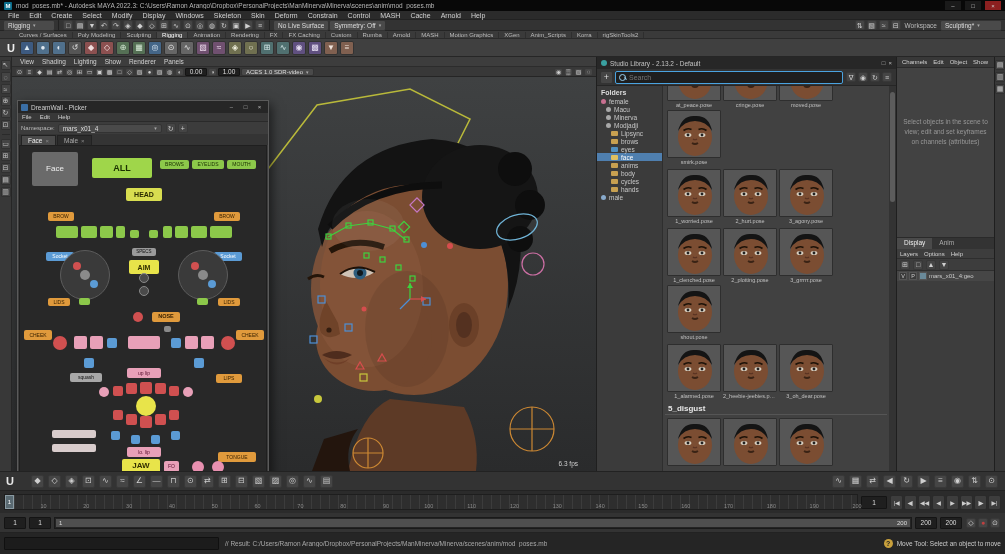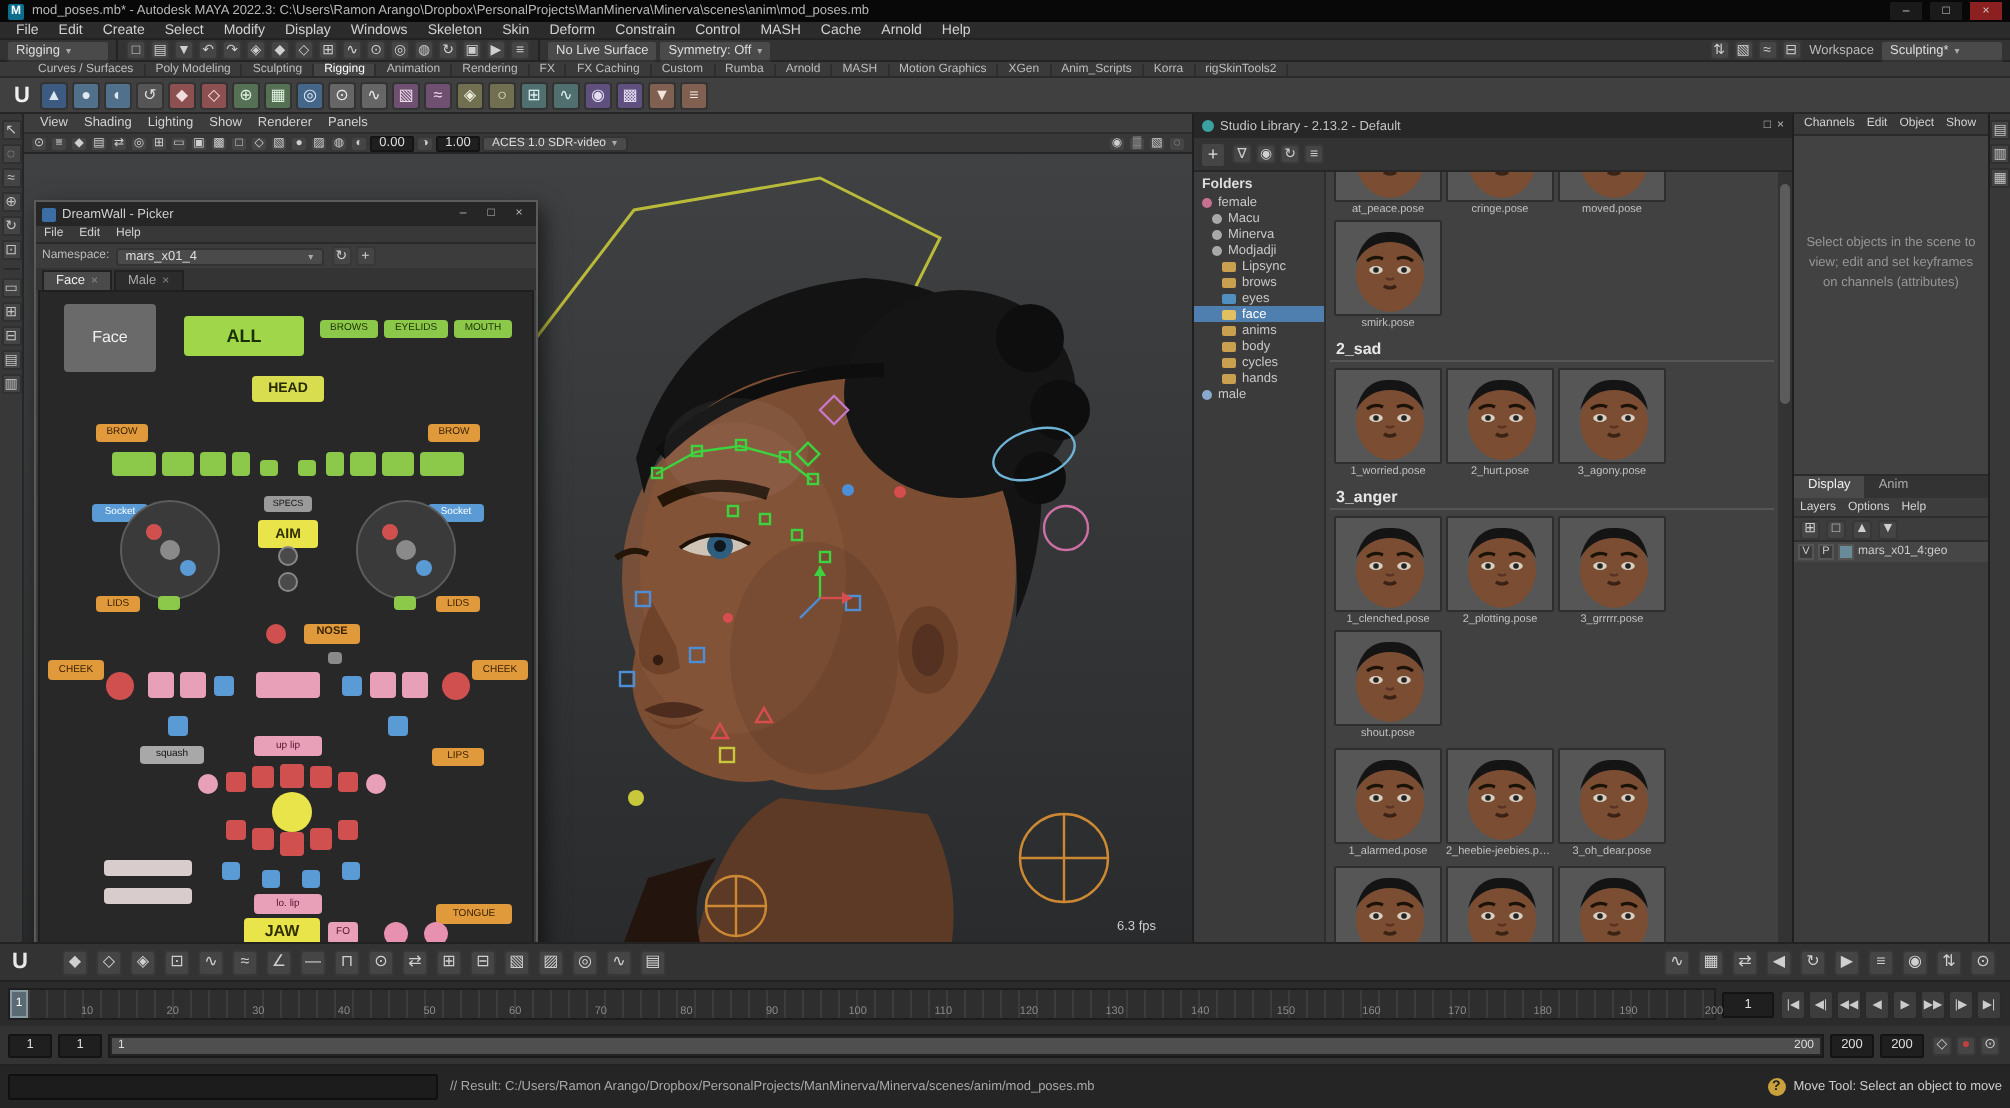--- a/index.html
+++ b/index.html
@@ -507,20 +507,24 @@
 
   <div id="library">
     <div id="lib-title">
       <span class="dot"></span>
       <span class="t">Studio Library - 2.13.2 - Default</span>
       <span class="wc" style="font-size:6px;color:#bbb;">□</span>
       <span class="wc" style="font-size:6px;color:#bbb;">×</span>
     </div>
     <div id="lib-search-row">
       <span id="lib-add">+</span>
+      <span id="lib-search">
+        <span class="mag"></span>
+        <input placeholder="Search" style="">
+      </span>
       <span id="lib-hicons" class="row">
           <span class="icn sm">∇</span>
           <span class="icn sm">◉</span>
           <span class="icn sm">↻</span>
           <span class="icn sm">≡</span>
         </span>
     </div>
     <div id="lib-body">
       <div id="lib-folders">
         <div class="hdr">Folders</div>
@@ -642,21 +646,20 @@
                     <path d="M15.5,19.5 q4,-3 8,-1" stroke="#1d1208" stroke-width="1.6" fill="none"></path>
                     <path d="M30.5,18.5 q4,-2 8,1" stroke="#1d1208" stroke-width="1.6" fill="none"></path>
                     <path d="M24,32 q3,2 6,0" stroke="#3a2315" stroke-width="1.8" fill="none"></path>
                     <path d="M25,28 q2,1.5 4,0" stroke="#5a3322" stroke-width="1.2" fill="none"></path>
                   </svg></div>
                 <div class="cap">smirk.pose</div>
               </div>
             </div>
           </div>
           <div>
-            <div class="sec-hdr">2_sad</div>
             <div class="pose-row">
               <div class="pose">
                 <div class="thumb"><svg viewBox="0 0 54 48" width="54" height="48">
                     <rect width="54" height="48" fill="#565656"></rect>
                     <ellipse cx="27" cy="26" rx="17" ry="19" fill="#7b4d32"></ellipse>
                     <path d="M10,20 Q14,4 27,5 Q41,4 44,20 Q38,10 27,10 Q16,10 10,20 Z" fill="#141414"></path>
                     <ellipse cx="20" cy="24" rx="3.4" ry="2" fill="#d8cfc0"></ellipse>
                     <ellipse cx="34" cy="24" rx="3.4" ry="2" fill="#d8cfc0"></ellipse>
                     <circle cx="20" cy="24" r="1.4" fill="#222"></circle>
                     <circle cx="34" cy="24" r="1.4" fill="#222"></circle>
@@ -691,145 +694,145 @@
                     <ellipse cx="20" cy="24" rx="3.4" ry="2" fill="#d8cfc0"></ellipse>
                     <ellipse cx="34" cy="24" rx="3.4" ry="2" fill="#d8cfc0"></ellipse>
                     <circle cx="20" cy="24" r="1.4" fill="#222"></circle>
                     <circle cx="34" cy="24" r="1.4" fill="#222"></circle>
                     <path d="M15.5,19.5 q4,-3 8,-1" stroke="#1d1208" stroke-width="1.6" fill="none"></path>
                     <path d="M30.5,18.5 q4,-2 8,1" stroke="#1d1208" stroke-width="1.6" fill="none"></path>
                     <path d="M24,32 q3,2 6,0" stroke="#3a2315" stroke-width="1.8" fill="none"></path>
                     <path d="M25,28 q2,1.5 4,0" stroke="#5a3322" stroke-width="1.2" fill="none"></path>
                   </svg></div>
                 <div class="cap">3_agony.pose</div>
-              </div>
-            </div>
-          </div>
-          <div>
-            <div class="sec-hdr">3_anger</div>
-            <div class="pose-row">
-              <div class="pose">
-                <div class="thumb"><svg viewBox="0 0 54 48" width="54" height="48">
-                    <rect width="54" height="48" fill="#565656"></rect>
-                    <ellipse cx="27" cy="26" rx="17" ry="19" fill="#7b4d32"></ellipse>
-                    <path d="M10,20 Q14,4 27,5 Q41,4 44,20 Q38,10 27,10 Q16,10 10,20 Z" fill="#141414"></path>
-                    <ellipse cx="20" cy="24" rx="3.4" ry="2" fill="#d8cfc0"></ellipse>
-                    <ellipse cx="34" cy="24" rx="3.4" ry="2" fill="#d8cfc0"></ellipse>
-                    <circle cx="20" cy="24" r="1.4" fill="#222"></circle>
-                    <circle cx="34" cy="24" r="1.4" fill="#222"></circle>
-                    <path d="M15.5,19.5 q4,-3 8,-1" stroke="#1d1208" stroke-width="1.6" fill="none"></path>
-                    <path d="M30.5,18.5 q4,-2 8,1" stroke="#1d1208" stroke-width="1.6" fill="none"></path>
-                    <path d="M24,32 q3,2 6,0" stroke="#3a2315" stroke-width="1.8" fill="none"></path>
-                    <path d="M25,28 q2,1.5 4,0" stroke="#5a3322" stroke-width="1.2" fill="none"></path>
-                  </svg></div>
-                <div class="cap">1_clenched.pose</div>
-              </div>
-              <div class="pose">
-                <div class="thumb"><svg viewBox="0 0 54 48" width="54" height="48">
-                    <rect width="54" height="48" fill="#565656"></rect>
-                    <ellipse cx="27" cy="26" rx="17" ry="19" fill="#7b4d32"></ellipse>
-                    <path d="M10,20 Q14,4 27,5 Q41,4 44,20 Q38,10 27,10 Q16,10 10,20 Z" fill="#141414"></path>
-                    <ellipse cx="20" cy="24" rx="3.4" ry="2" fill="#d8cfc0"></ellipse>
-                    <ellipse cx="34" cy="24" rx="3.4" ry="2" fill="#d8cfc0"></ellipse>
-                    <circle cx="20" cy="24" r="1.4" fill="#222"></circle>
-                    <circle cx="34" cy="24" r="1.4" fill="#222"></circle>
-                    <path d="M15.5,19.5 q4,-3 8,-1" stroke="#1d1208" stroke-width="1.6" fill="none"></path>
-                    <path d="M30.5,18.5 q4,-2 8,1" stroke="#1d1208" stroke-width="1.6" fill="none"></path>
-                    <path d="M24,32 q3,2 6,0" stroke="#3a2315" stroke-width="1.8" fill="none"></path>
-                    <path d="M25,28 q2,1.5 4,0" stroke="#5a3322" stroke-width="1.2" fill="none"></path>
-                  </svg></div>
-                <div class="cap">2_plotting.pose</div>
-              </div>
-              <div class="pose">
-                <div class="thumb"><svg viewBox="0 0 54 48" width="54" height="48">
-                    <rect width="54" height="48" fill="#565656"></rect>
-                    <ellipse cx="27" cy="26" rx="17" ry="19" fill="#7b4d32"></ellipse>
-                    <path d="M10,20 Q14,4 27,5 Q41,4 44,20 Q38,10 27,10 Q16,10 10,20 Z" fill="#141414"></path>
-                    <ellipse cx="20" cy="24" rx="3.4" ry="2" fill="#d8cfc0"></ellipse>
-                    <ellipse cx="34" cy="24" rx="3.4" ry="2" fill="#d8cfc0"></ellipse>
-                    <circle cx="20" cy="24" r="1.4" fill="#222"></circle>
-                    <circle cx="34" cy="24" r="1.4" fill="#222"></circle>
-                    <path d="M15.5,19.5 q4,-3 8,-1" stroke="#1d1208" stroke-width="1.6" fill="none"></path>
-                    <path d="M30.5,18.5 q4,-2 8,1" stroke="#1d1208" stroke-width="1.6" fill="none"></path>
-                    <path d="M24,32 q3,2 6,0" stroke="#3a2315" stroke-width="1.8" fill="none"></path>
-                    <path d="M25,28 q2,1.5 4,0" stroke="#5a3322" stroke-width="1.2" fill="none"></path>
-                  </svg></div>
-                <div class="cap">3_grrrrr.pose</div>
-              </div>
-              <div class="pose">
-                <div class="thumb"><svg viewBox="0 0 54 48" width="54" height="48">
-                    <rect width="54" height="48" fill="#565656"></rect>
-                    <ellipse cx="27" cy="26" rx="17" ry="19" fill="#7b4d32"></ellipse>
-                    <path d="M10,20 Q14,4 27,5 Q41,4 44,20 Q38,10 27,10 Q16,10 10,20 Z" fill="#141414"></path>
-                    <ellipse cx="20" cy="24" rx="3.4" ry="2" fill="#d8cfc0"></ellipse>
-                    <ellipse cx="34" cy="24" rx="3.4" ry="2" fill="#d8cfc0"></ellipse>
-                    <circle cx="20" cy="24" r="1.4" fill="#222"></circle>
-                    <circle cx="34" cy="24" r="1.4" fill="#222"></circle>
-                    <path d="M15.5,19.5 q4,-3 8,-1" stroke="#1d1208" stroke-width="1.6" fill="none"></path>
-                    <path d="M30.5,18.5 q4,-2 8,1" stroke="#1d1208" stroke-width="1.6" fill="none"></path>
-                    <path d="M24,32 q3,2 6,0" stroke="#3a2315" stroke-width="1.8" fill="none"></path>
-                    <path d="M25,28 q2,1.5 4,0" stroke="#5a3322" stroke-width="1.2" fill="none"></path>
-                  </svg></div>
-                <div class="cap">shout.pose</div>
               </div>
             </div>
           </div>
           <div>
             <div class="pose-row">
               <div class="pose">
                 <div class="thumb"><svg viewBox="0 0 54 48" width="54" height="48">
                     <rect width="54" height="48" fill="#565656"></rect>
                     <ellipse cx="27" cy="26" rx="17" ry="19" fill="#7b4d32"></ellipse>
                     <path d="M10,20 Q14,4 27,5 Q41,4 44,20 Q38,10 27,10 Q16,10 10,20 Z" fill="#141414"></path>
                     <ellipse cx="20" cy="24" rx="3.4" ry="2" fill="#d8cfc0"></ellipse>
                     <ellipse cx="34" cy="24" rx="3.4" ry="2" fill="#d8cfc0"></ellipse>
                     <circle cx="20" cy="24" r="1.4" fill="#222"></circle>
                     <circle cx="34" cy="24" r="1.4" fill="#222"></circle>
                     <path d="M15.5,19.5 q4,-3 8,-1" stroke="#1d1208" stroke-width="1.6" fill="none"></path>
                     <path d="M30.5,18.5 q4,-2 8,1" stroke="#1d1208" stroke-width="1.6" fill="none"></path>
                     <path d="M24,32 q3,2 6,0" stroke="#3a2315" stroke-width="1.8" fill="none"></path>
                     <path d="M25,28 q2,1.5 4,0" stroke="#5a3322" stroke-width="1.2" fill="none"></path>
                   </svg></div>
-                <div class="cap">1_alarmed.pose</div>
-              </div>
-              <div class="pose">
-                <div class="thumb"><svg viewBox="0 0 54 48" width="54" height="48">
-                    <rect width="54" height="48" fill="#565656"></rect>
-                    <ellipse cx="27" cy="26" rx="17" ry="19" fill="#7b4d32"></ellipse>
-                    <path d="M10,20 Q14,4 27,5 Q41,4 44,20 Q38,10 27,10 Q16,10 10,20 Z" fill="#141414"></path>
-                    <ellipse cx="20" cy="24" rx="3.4" ry="2" fill="#d8cfc0"></ellipse>
-                    <ellipse cx="34" cy="24" rx="3.4" ry="2" fill="#d8cfc0"></ellipse>
-                    <circle cx="20" cy="24" r="1.4" fill="#222"></circle>
-                    <circle cx="34" cy="24" r="1.4" fill="#222"></circle>
-                    <path d="M15.5,19.5 q4,-3 8,-1" stroke="#1d1208" stroke-width="1.6" fill="none"></path>
-                    <path d="M30.5,18.5 q4,-2 8,1" stroke="#1d1208" stroke-width="1.6" fill="none"></path>
-                    <path d="M24,32 q3,2 6,0" stroke="#3a2315" stroke-width="1.8" fill="none"></path>
-                    <path d="M25,28 q2,1.5 4,0" stroke="#5a3322" stroke-width="1.2" fill="none"></path>
-                  </svg></div>
-                <div class="cap">2_heebie-jeebies.pose</div>
-              </div>
-              <div class="pose">
-                <div class="thumb"><svg viewBox="0 0 54 48" width="54" height="48">
-                    <rect width="54" height="48" fill="#565656"></rect>
-                    <ellipse cx="27" cy="26" rx="17" ry="19" fill="#7b4d32"></ellipse>
-                    <path d="M10,20 Q14,4 27,5 Q41,4 44,20 Q38,10 27,10 Q16,10 10,20 Z" fill="#141414"></path>
-                    <ellipse cx="20" cy="24" rx="3.4" ry="2" fill="#d8cfc0"></ellipse>
-                    <ellipse cx="34" cy="24" rx="3.4" ry="2" fill="#d8cfc0"></ellipse>
-                    <circle cx="20" cy="24" r="1.4" fill="#222"></circle>
-                    <circle cx="34" cy="24" r="1.4" fill="#222"></circle>
-                    <path d="M15.5,19.5 q4,-3 8,-1" stroke="#1d1208" stroke-width="1.6" fill="none"></path>
-                    <path d="M30.5,18.5 q4,-2 8,1" stroke="#1d1208" stroke-width="1.6" fill="none"></path>
-                    <path d="M24,32 q3,2 6,0" stroke="#3a2315" stroke-width="1.8" fill="none"></path>
-                    <path d="M25,28 q2,1.5 4,0" stroke="#5a3322" stroke-width="1.2" fill="none"></path>
-                  </svg></div>
-                <div class="cap">3_oh_dear.pose</div>
+                <div class="cap">1_clenched.pose</div>
+              </div>
+              <div class="pose">
+                <div class="thumb"><svg viewBox="0 0 54 48" width="54" height="48">
+                    <rect width="54" height="48" fill="#565656"></rect>
+                    <ellipse cx="27" cy="26" rx="17" ry="19" fill="#7b4d32"></ellipse>
+                    <path d="M10,20 Q14,4 27,5 Q41,4 44,20 Q38,10 27,10 Q16,10 10,20 Z" fill="#141414"></path>
+                    <ellipse cx="20" cy="24" rx="3.4" ry="2" fill="#d8cfc0"></ellipse>
+                    <ellipse cx="34" cy="24" rx="3.4" ry="2" fill="#d8cfc0"></ellipse>
+                    <circle cx="20" cy="24" r="1.4" fill="#222"></circle>
+                    <circle cx="34" cy="24" r="1.4" fill="#222"></circle>
+                    <path d="M15.5,19.5 q4,-3 8,-1" stroke="#1d1208" stroke-width="1.6" fill="none"></path>
+                    <path d="M30.5,18.5 q4,-2 8,1" stroke="#1d1208" stroke-width="1.6" fill="none"></path>
+                    <path d="M24,32 q3,2 6,0" stroke="#3a2315" stroke-width="1.8" fill="none"></path>
+                    <path d="M25,28 q2,1.5 4,0" stroke="#5a3322" stroke-width="1.2" fill="none"></path>
+                  </svg></div>
+                <div class="cap">2_plotting.pose</div>
+              </div>
+              <div class="pose">
+                <div class="thumb"><svg viewBox="0 0 54 48" width="54" height="48">
+                    <rect width="54" height="48" fill="#565656"></rect>
+                    <ellipse cx="27" cy="26" rx="17" ry="19" fill="#7b4d32"></ellipse>
+                    <path d="M10,20 Q14,4 27,5 Q41,4 44,20 Q38,10 27,10 Q16,10 10,20 Z" fill="#141414"></path>
+                    <ellipse cx="20" cy="24" rx="3.4" ry="2" fill="#d8cfc0"></ellipse>
+                    <ellipse cx="34" cy="24" rx="3.4" ry="2" fill="#d8cfc0"></ellipse>
+                    <circle cx="20" cy="24" r="1.4" fill="#222"></circle>
+                    <circle cx="34" cy="24" r="1.4" fill="#222"></circle>
+                    <path d="M15.5,19.5 q4,-3 8,-1" stroke="#1d1208" stroke-width="1.6" fill="none"></path>
+                    <path d="M30.5,18.5 q4,-2 8,1" stroke="#1d1208" stroke-width="1.6" fill="none"></path>
+                    <path d="M24,32 q3,2 6,0" stroke="#3a2315" stroke-width="1.8" fill="none"></path>
+                    <path d="M25,28 q2,1.5 4,0" stroke="#5a3322" stroke-width="1.2" fill="none"></path>
+                  </svg></div>
+                <div class="cap">3_grrrrr.pose</div>
+              </div>
+              <div class="pose">
+                <div class="thumb"><svg viewBox="0 0 54 48" width="54" height="48">
+                    <rect width="54" height="48" fill="#565656"></rect>
+                    <ellipse cx="27" cy="26" rx="17" ry="19" fill="#7b4d32"></ellipse>
+                    <path d="M10,20 Q14,4 27,5 Q41,4 44,20 Q38,10 27,10 Q16,10 10,20 Z" fill="#141414"></path>
+                    <ellipse cx="20" cy="24" rx="3.4" ry="2" fill="#d8cfc0"></ellipse>
+                    <ellipse cx="34" cy="24" rx="3.4" ry="2" fill="#d8cfc0"></ellipse>
+                    <circle cx="20" cy="24" r="1.4" fill="#222"></circle>
+                    <circle cx="34" cy="24" r="1.4" fill="#222"></circle>
+                    <path d="M15.5,19.5 q4,-3 8,-1" stroke="#1d1208" stroke-width="1.6" fill="none"></path>
+                    <path d="M30.5,18.5 q4,-2 8,1" stroke="#1d1208" stroke-width="1.6" fill="none"></path>
+                    <path d="M24,32 q3,2 6,0" stroke="#3a2315" stroke-width="1.8" fill="none"></path>
+                    <path d="M25,28 q2,1.5 4,0" stroke="#5a3322" stroke-width="1.2" fill="none"></path>
+                  </svg></div>
+                <div class="cap">shout.pose</div>
               </div>
             </div>
           </div>
           <div>
+            <div class="pose-row">
+              <div class="pose">
+                <div class="thumb"><svg viewBox="0 0 54 48" width="54" height="48">
+                    <rect width="54" height="48" fill="#565656"></rect>
+                    <ellipse cx="27" cy="26" rx="17" ry="19" fill="#7b4d32"></ellipse>
+                    <path d="M10,20 Q14,4 27,5 Q41,4 44,20 Q38,10 27,10 Q16,10 10,20 Z" fill="#141414"></path>
+                    <ellipse cx="20" cy="24" rx="3.4" ry="2" fill="#d8cfc0"></ellipse>
+                    <ellipse cx="34" cy="24" rx="3.4" ry="2" fill="#d8cfc0"></ellipse>
+                    <circle cx="20" cy="24" r="1.4" fill="#222"></circle>
+                    <circle cx="34" cy="24" r="1.4" fill="#222"></circle>
+                    <path d="M15.5,19.5 q4,-3 8,-1" stroke="#1d1208" stroke-width="1.6" fill="none"></path>
+                    <path d="M30.5,18.5 q4,-2 8,1" stroke="#1d1208" stroke-width="1.6" fill="none"></path>
+                    <path d="M24,32 q3,2 6,0" stroke="#3a2315" stroke-width="1.8" fill="none"></path>
+                    <path d="M25,28 q2,1.5 4,0" stroke="#5a3322" stroke-width="1.2" fill="none"></path>
+                  </svg></div>
+                <div class="cap">1_alarmed.pose</div>
+              </div>
+              <div class="pose">
+                <div class="thumb"><svg viewBox="0 0 54 48" width="54" height="48">
+                    <rect width="54" height="48" fill="#565656"></rect>
+                    <ellipse cx="27" cy="26" rx="17" ry="19" fill="#7b4d32"></ellipse>
+                    <path d="M10,20 Q14,4 27,5 Q41,4 44,20 Q38,10 27,10 Q16,10 10,20 Z" fill="#141414"></path>
+                    <ellipse cx="20" cy="24" rx="3.4" ry="2" fill="#d8cfc0"></ellipse>
+                    <ellipse cx="34" cy="24" rx="3.4" ry="2" fill="#d8cfc0"></ellipse>
+                    <circle cx="20" cy="24" r="1.4" fill="#222"></circle>
+                    <circle cx="34" cy="24" r="1.4" fill="#222"></circle>
+                    <path d="M15.5,19.5 q4,-3 8,-1" stroke="#1d1208" stroke-width="1.6" fill="none"></path>
+                    <path d="M30.5,18.5 q4,-2 8,1" stroke="#1d1208" stroke-width="1.6" fill="none"></path>
+                    <path d="M24,32 q3,2 6,0" stroke="#3a2315" stroke-width="1.8" fill="none"></path>
+                    <path d="M25,28 q2,1.5 4,0" stroke="#5a3322" stroke-width="1.2" fill="none"></path>
+                  </svg></div>
+                <div class="cap">2_heebie-jeebies.pose</div>
+              </div>
+              <div class="pose">
+                <div class="thumb"><svg viewBox="0 0 54 48" width="54" height="48">
+                    <rect width="54" height="48" fill="#565656"></rect>
+                    <ellipse cx="27" cy="26" rx="17" ry="19" fill="#7b4d32"></ellipse>
+                    <path d="M10,20 Q14,4 27,5 Q41,4 44,20 Q38,10 27,10 Q16,10 10,20 Z" fill="#141414"></path>
+                    <ellipse cx="20" cy="24" rx="3.4" ry="2" fill="#d8cfc0"></ellipse>
+                    <ellipse cx="34" cy="24" rx="3.4" ry="2" fill="#d8cfc0"></ellipse>
+                    <circle cx="20" cy="24" r="1.4" fill="#222"></circle>
+                    <circle cx="34" cy="24" r="1.4" fill="#222"></circle>
+                    <path d="M15.5,19.5 q4,-3 8,-1" stroke="#1d1208" stroke-width="1.6" fill="none"></path>
+                    <path d="M30.5,18.5 q4,-2 8,1" stroke="#1d1208" stroke-width="1.6" fill="none"></path>
+                    <path d="M24,32 q3,2 6,0" stroke="#3a2315" stroke-width="1.8" fill="none"></path>
+                    <path d="M25,28 q2,1.5 4,0" stroke="#5a3322" stroke-width="1.2" fill="none"></path>
+                  </svg></div>
+                <div class="cap">3_oh_dear.pose</div>
+              </div>
+            </div>
+          </div>
+          <div>
+            <div class="sec-hdr">5_disgust</div>
             <div class="pose-row">
               <div class="pose">
                 <div class="thumb"><svg viewBox="0 0 54 48" width="54" height="48">
                     <rect width="54" height="48" fill="#565656"></rect>
                     <ellipse cx="27" cy="26" rx="17" ry="19" fill="#7b4d32"></ellipse>
                     <path d="M10,20 Q14,4 27,5 Q41,4 44,20 Q38,10 27,10 Q16,10 10,20 Z" fill="#141414"></path>
                     <ellipse cx="20" cy="24" rx="3.4" ry="2" fill="#d8cfc0"></ellipse>
                     <ellipse cx="34" cy="24" rx="3.4" ry="2" fill="#d8cfc0"></ellipse>
                     <circle cx="20" cy="24" r="1.4" fill="#222"></circle>
                     <circle cx="34" cy="24" r="1.4" fill="#222"></circle>

